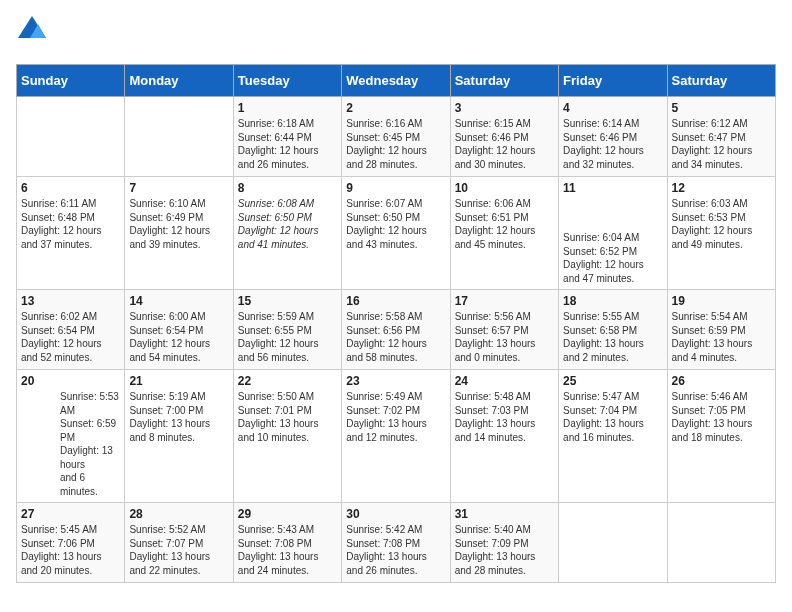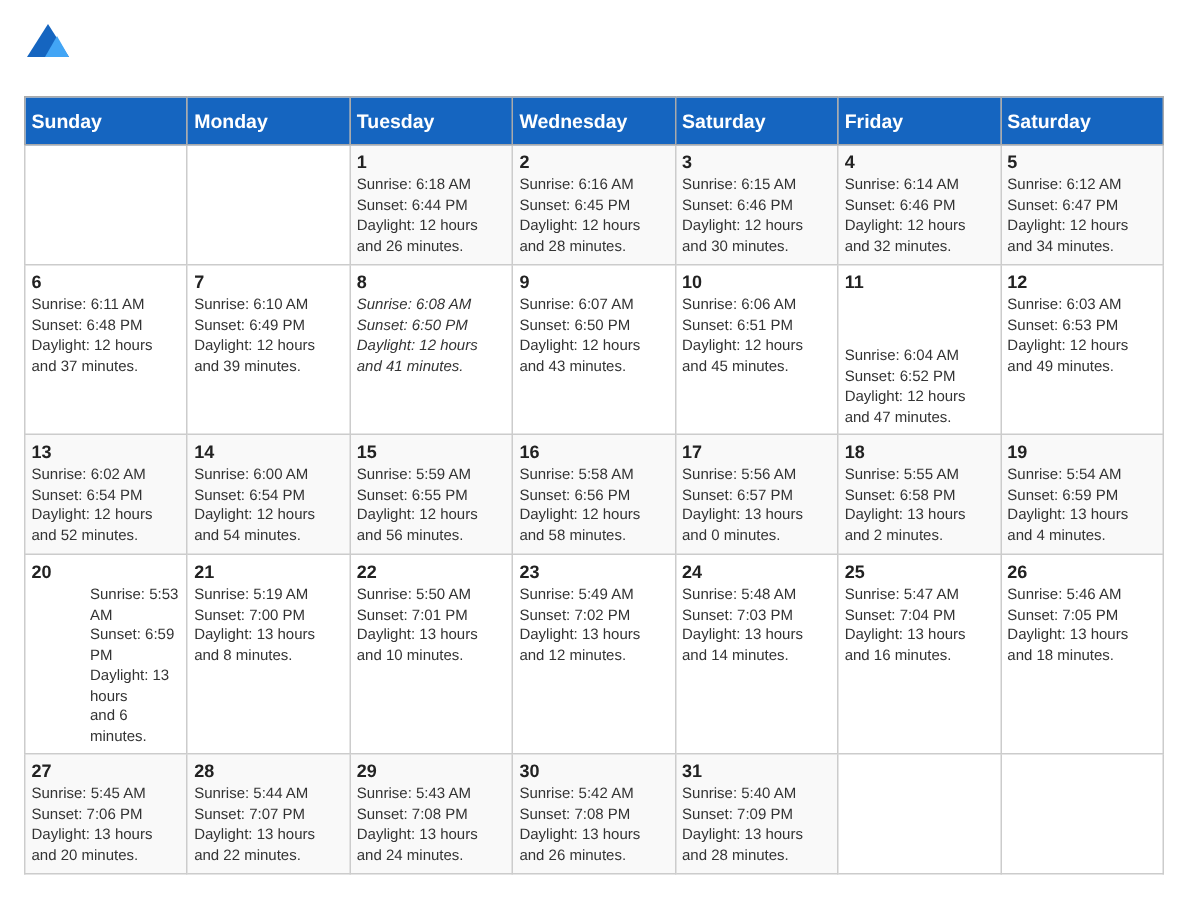--- a/index.html
+++ b/index.html
@@ -317,21 +317,21 @@
       <tr>
         <td>
           <div class="day-number">27</div>
           <div class="day-info" style="white-space: pre-line;">Sunrise: 5:45 AM
 Sunset: 7:06 PM
 Daylight: 13 hours
 and 20 minutes.</div>
         </td>
         <td>
           <div class="day-number">28</div>
-          <div class="day-info" style="white-space: pre-line;">Sunrise: 5:44 AM
+          <div class="day-info" style="white-space: pre-line;">Sunrise: 5:52 AM
 Sunset: 7:07 PM
 Daylight: 13 hours
 and 22 minutes.</div>
         </td>
         <td>
           <div class="day-number">29</div>
           <div class="day-info" style="white-space: pre-line;">Sunrise: 5:43 AM
 Sunset: 7:08 PM
 Daylight: 13 hours
 and 24 minutes.</div>

